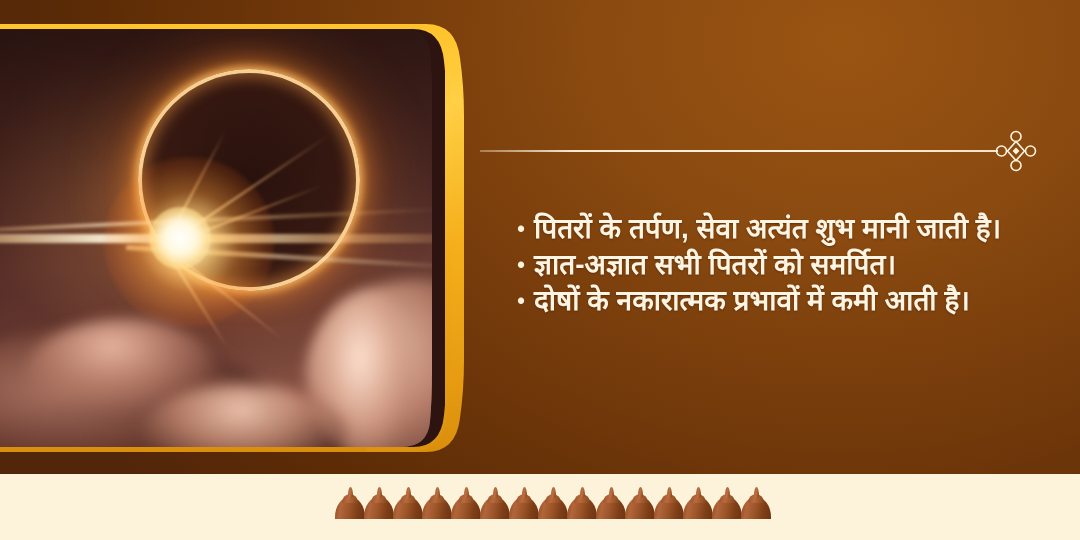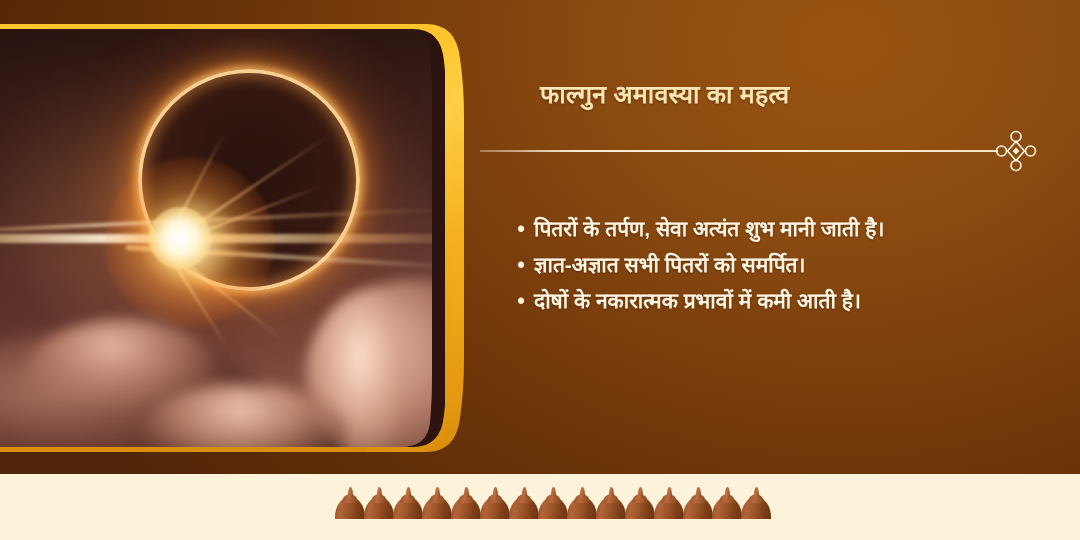--- a/index.html
+++ b/index.html
@@ -248,21 +248,21 @@
   .bullet-dot {
     flex:0 0 22px;
     color:#fdf3dc;
     font-size:23px;
     line-height:34px;
     text-align:left;
     padding-left:5px;
   }
   .bullet-text {
     flex:1 1 auto;
-    font-size:21px;
+    font-size:28px;
     font-weight:bold;
     color:#fdf5e4;
     line-height:34px;
     text-shadow:0 1px 2px rgba(55,22,0,0.45);
   }
 </style>
 </head>
 <body>
 
 <div id="slide">
@@ -374,21 +374,20 @@
         <div class="cloud" id="cloud-bottom-dark"></div>
         <div class="cloud" id="cloud-dark-left"></div>
         <div class="cloud" id="cloud-left-lit"></div>
         <div class="cloud" id="cloud-right-big"></div>
         <div class="cloud" id="cloud-right-lit"></div>
         <div class="cloud" id="cloud-mid"></div>
       </div>
     </div>
   </div>
 
-  <div id="title">फाल्गुन अमावस्या का महत्व</div>
 
   <div id="divider-wrap">
     <div id="divider-line"></div>
     <svg id="divider-ornament" viewBox="0 0 44 44">
       <g fill="none" stroke="#fdf4dd" stroke-width="1.6">
         <circle cx="22" cy="7.5" r="5"></circle>
         <circle cx="22" cy="36.5" r="5"></circle>
         <circle cx="7.5" cy="22" r="5"></circle>
         <circle cx="36.5" cy="22" r="5"></circle>
         <path d="M22 12.5 L30.5 22 L22 31.5 L13.5 22 Z"></path>

